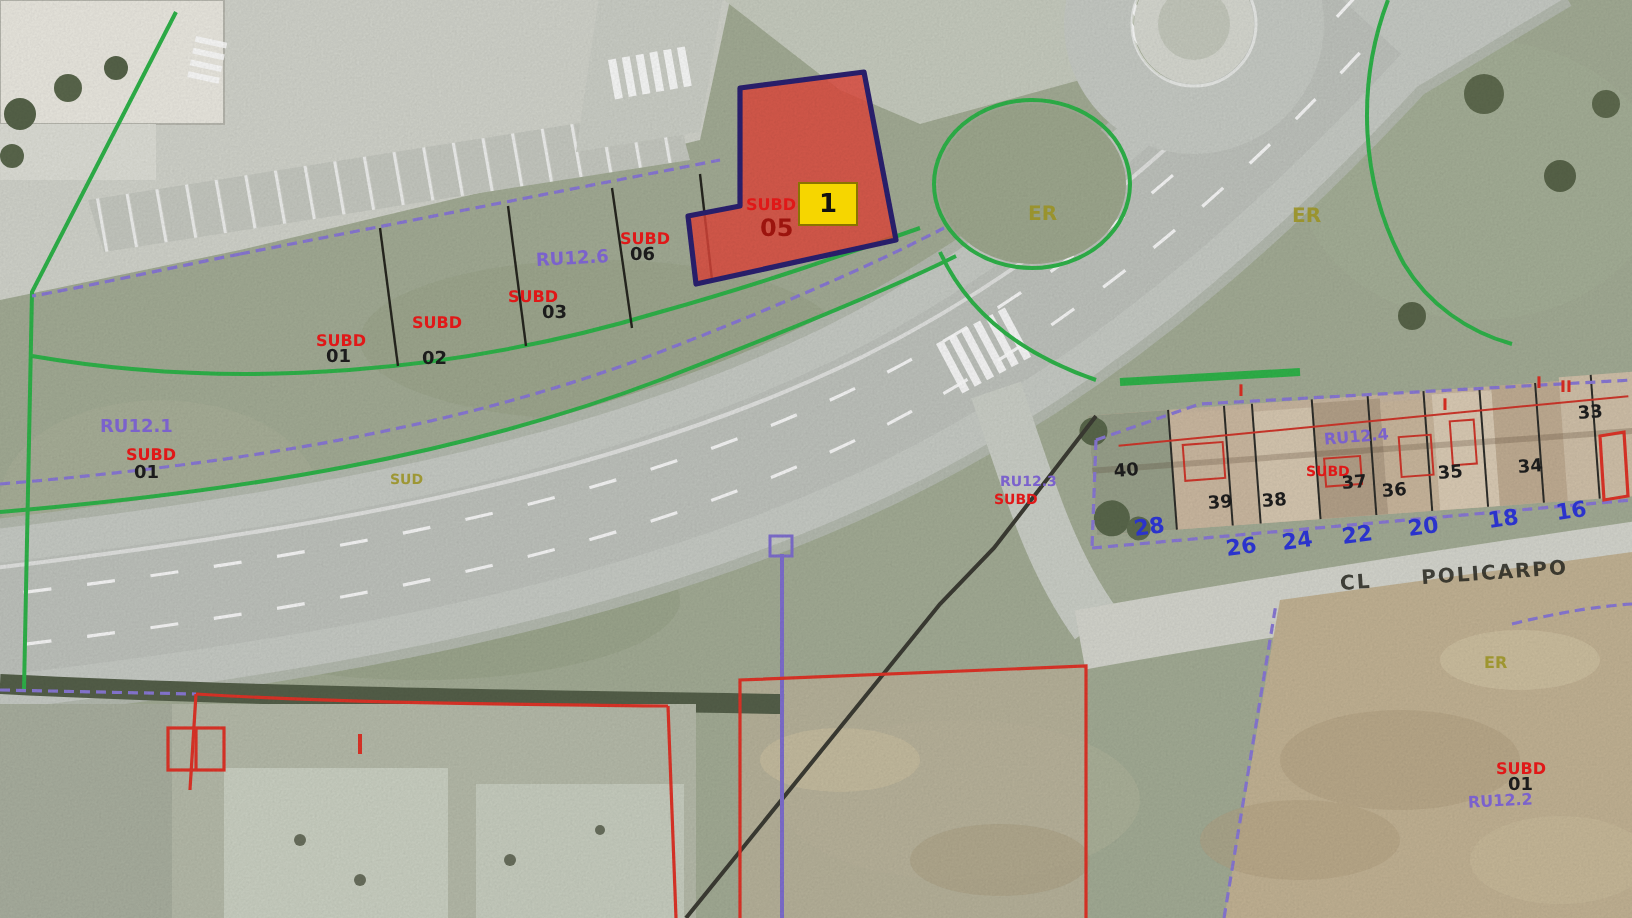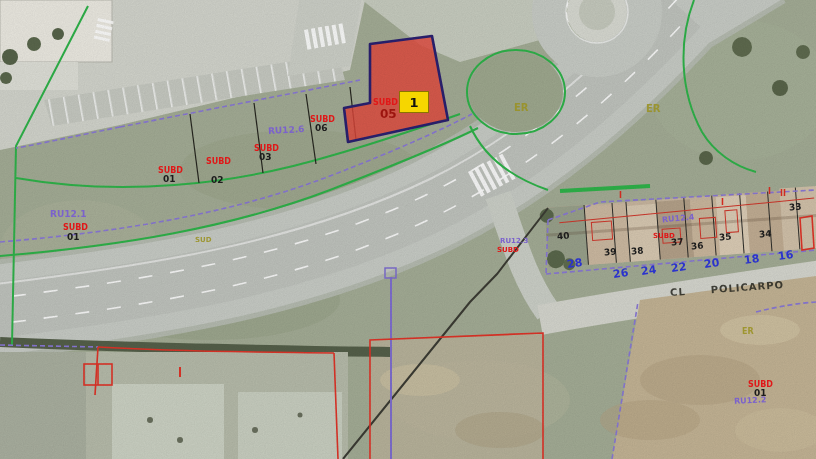--- a/index.html
+++ b/index.html
@@ -212,21 +212,21 @@
 
 <div class="lbl purple" style="left:50px;top:210px">RU12.1</div>
 <div class="lbl red" style="left:63px;top:224px">SUBD</div>
 <div class="lbl dark" style="left:67px;top:233px">01</div>
 
 <div class="lbl red" style="left:158px;top:167px">SUBD</div>
 <div class="lbl dark" style="left:163px;top:175px">01</div>
 <div class="lbl red" style="left:206px;top:158px">SUBD</div>
 <div class="lbl dark" style="left:211px;top:176px">02</div>
 <div class="lbl red" style="left:254px;top:145px">SUBD</div>
-<div class="lbl dark" style="left:259px;top:153px">03</div>
+<div class="lbl dark" style="left:271px;top:153px">03</div>
 <div class="lbl red" style="left:310px;top:116px">SUBD</div>
 <div class="lbl dark" style="left:315px;top:124px">06</div>
 
 <div class="lbl purple" style="left:268px;top:126px;transform:rotate(-3deg)">RU12.6</div>
 
 <div class="lbl red" style="left:373px;top:99px">SUBD</div>
 <div class="lbl maroon" style="left:380px;top:108px">05</div>
 <div class="badge">1</div>
 
 <div class="lbl olive" style="left:514px;top:83px">ER</div>

